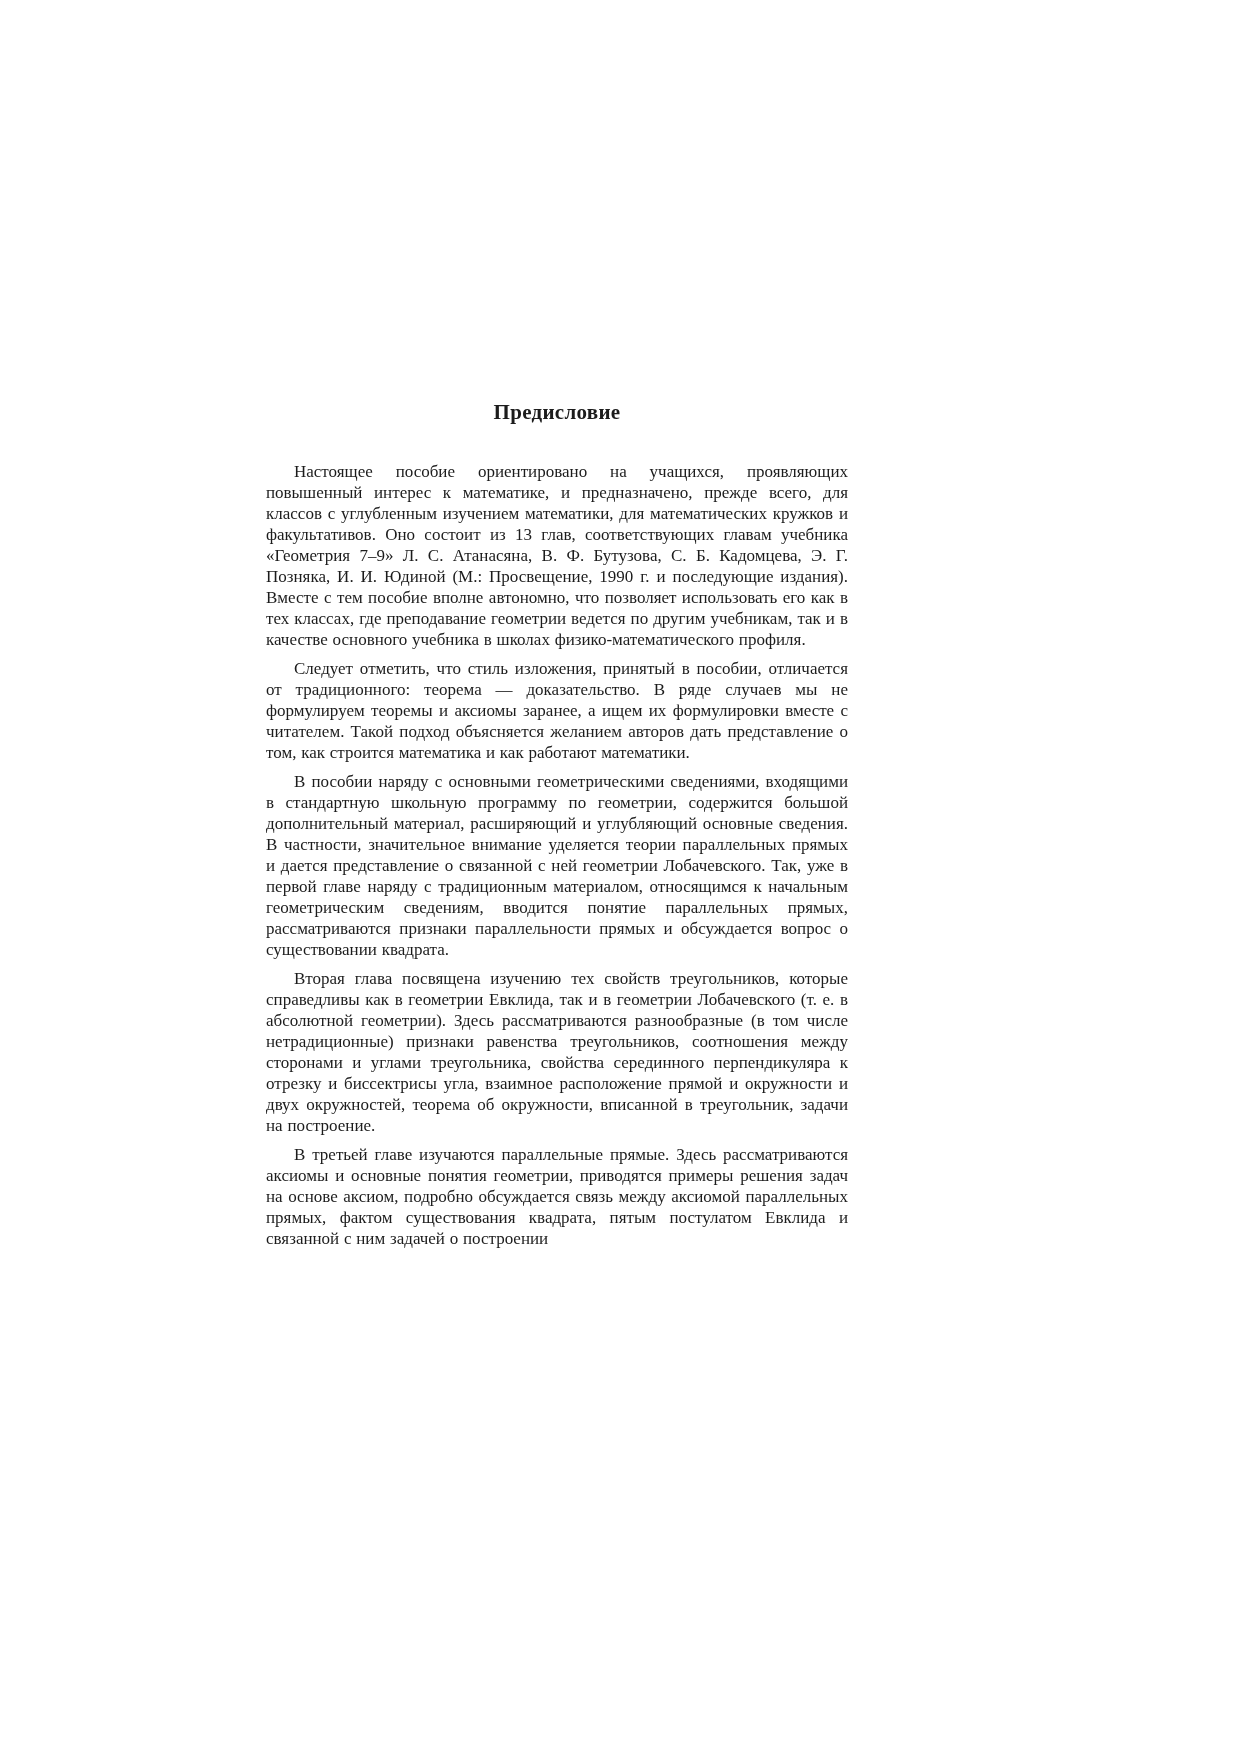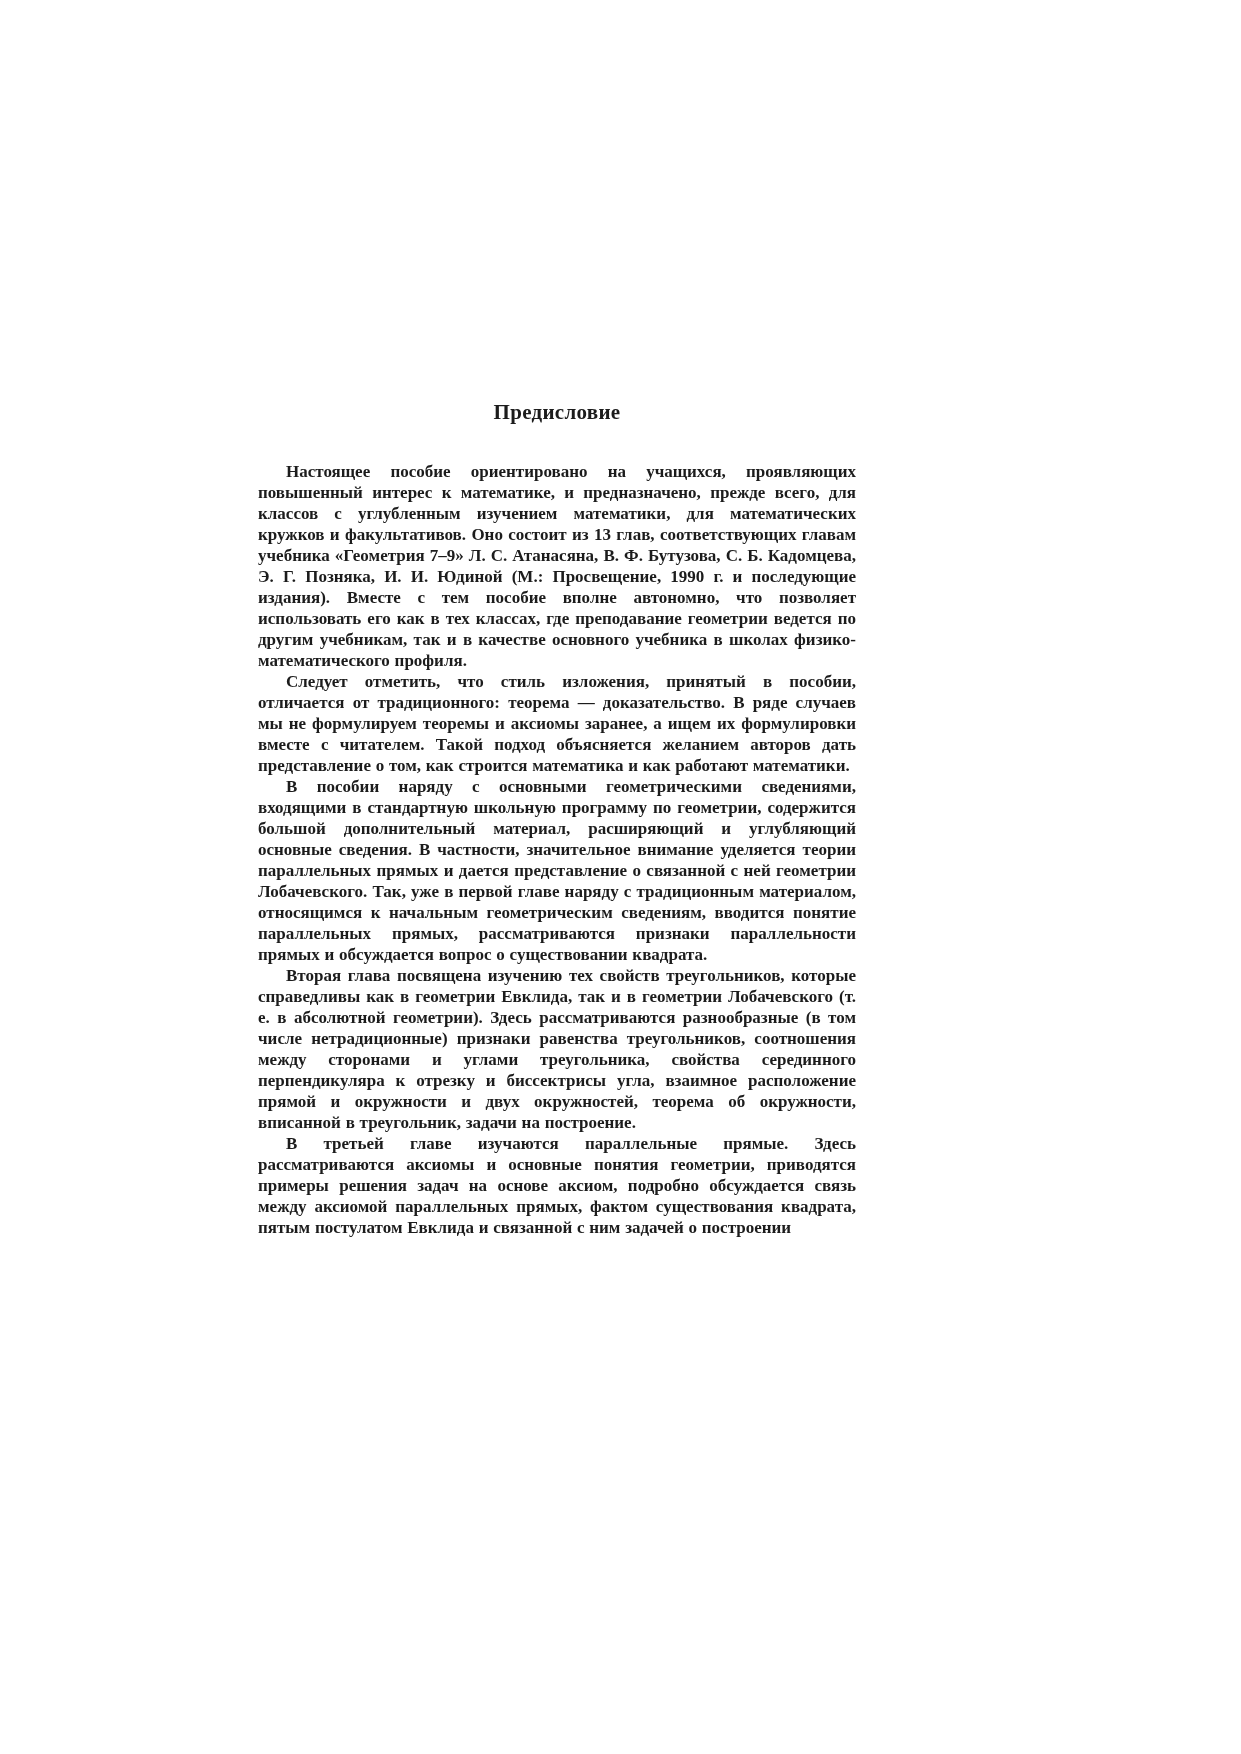--- a/index.html
+++ b/index.html
@@ -24,27 +24,26 @@
     width: 598px;
   }
   .chapter-title {
     margin: 0 0 36px 0;
     text-align: center;
     font-size: 21px;
     font-weight: bold;
     letter-spacing: 0.3px;
   }
   .para {
-    margin: 0;
+    margin: 8px;
     font-size: 17px;
     line-height: 21px;
     text-align: justify;
     text-indent: 28px;
     word-spacing: 0.5px;
-    font-weight: bold;
   }
 </style>
 </head>
 <body>
 
 <div class="page">
   <div class="text-block">
     <h1 class="chapter-title">Предисловие</h1>
     <p class="para">Настоящее пособие ориентировано на учащихся, проявляющих повышенный интерес к математике, и предназначено, прежде всего, для классов с углубленным изучением математики, для математических кружков и факультативов. Оно состоит из 13 глав, соответствующих главам учебника «Геометрия 7–9» Л. С. Атанасяна, В. Ф. Бутузова, С. Б. Кадомцева, Э. Г. Позняка, И. И. Юдиной (М.: Просвещение, 1990 г. и последующие издания). Вместе с тем пособие вполне автономно, что позволяет использовать его как в тех классах, где преподавание геометрии ведется по другим учебникам, так и в качестве основного учебника в школах физико-математического профиля.</p>
     <p class="para">Следует отметить, что стиль изложения, принятый в пособии, отличается от традиционного: теорема — доказательство. В ряде случаев мы не формулируем теоремы и аксиомы заранее, а ищем их формулировки вместе с читателем. Такой подход объясняется желанием авторов дать представление о том, как строится математика и как работают математики.</p>

